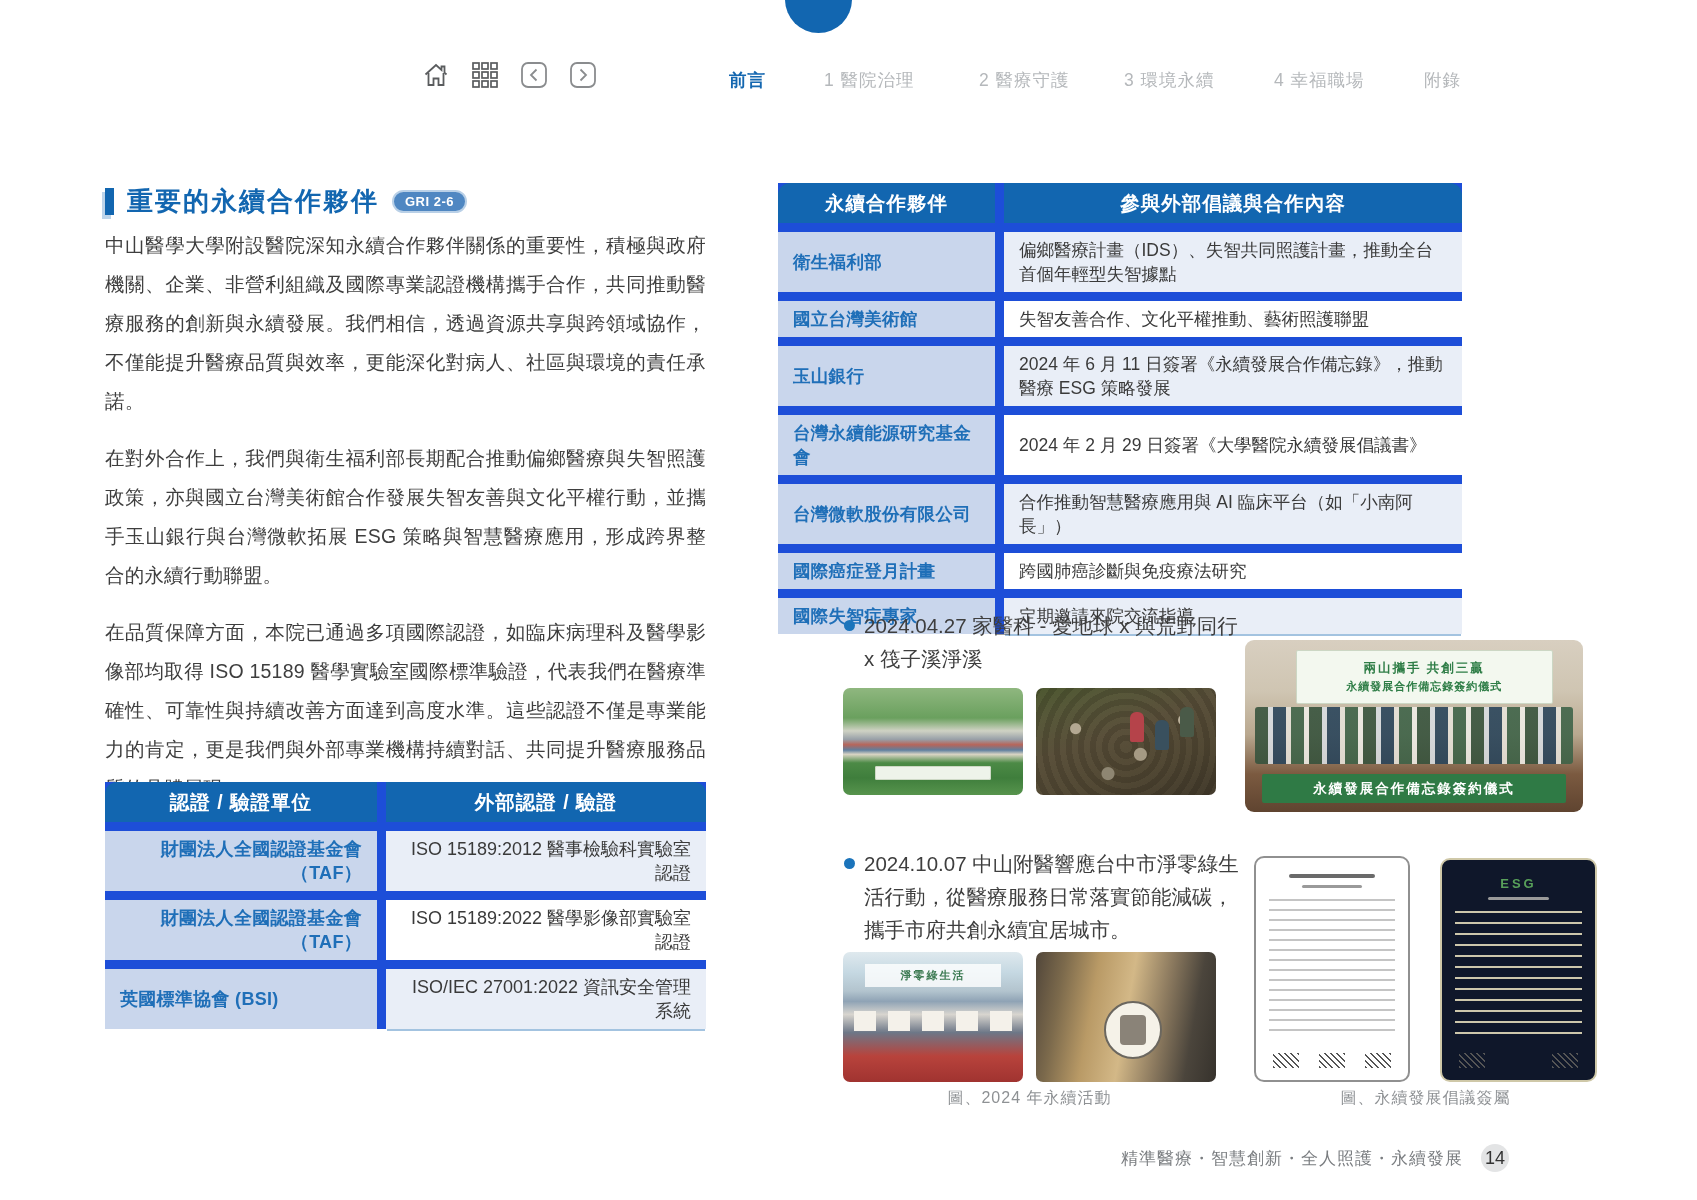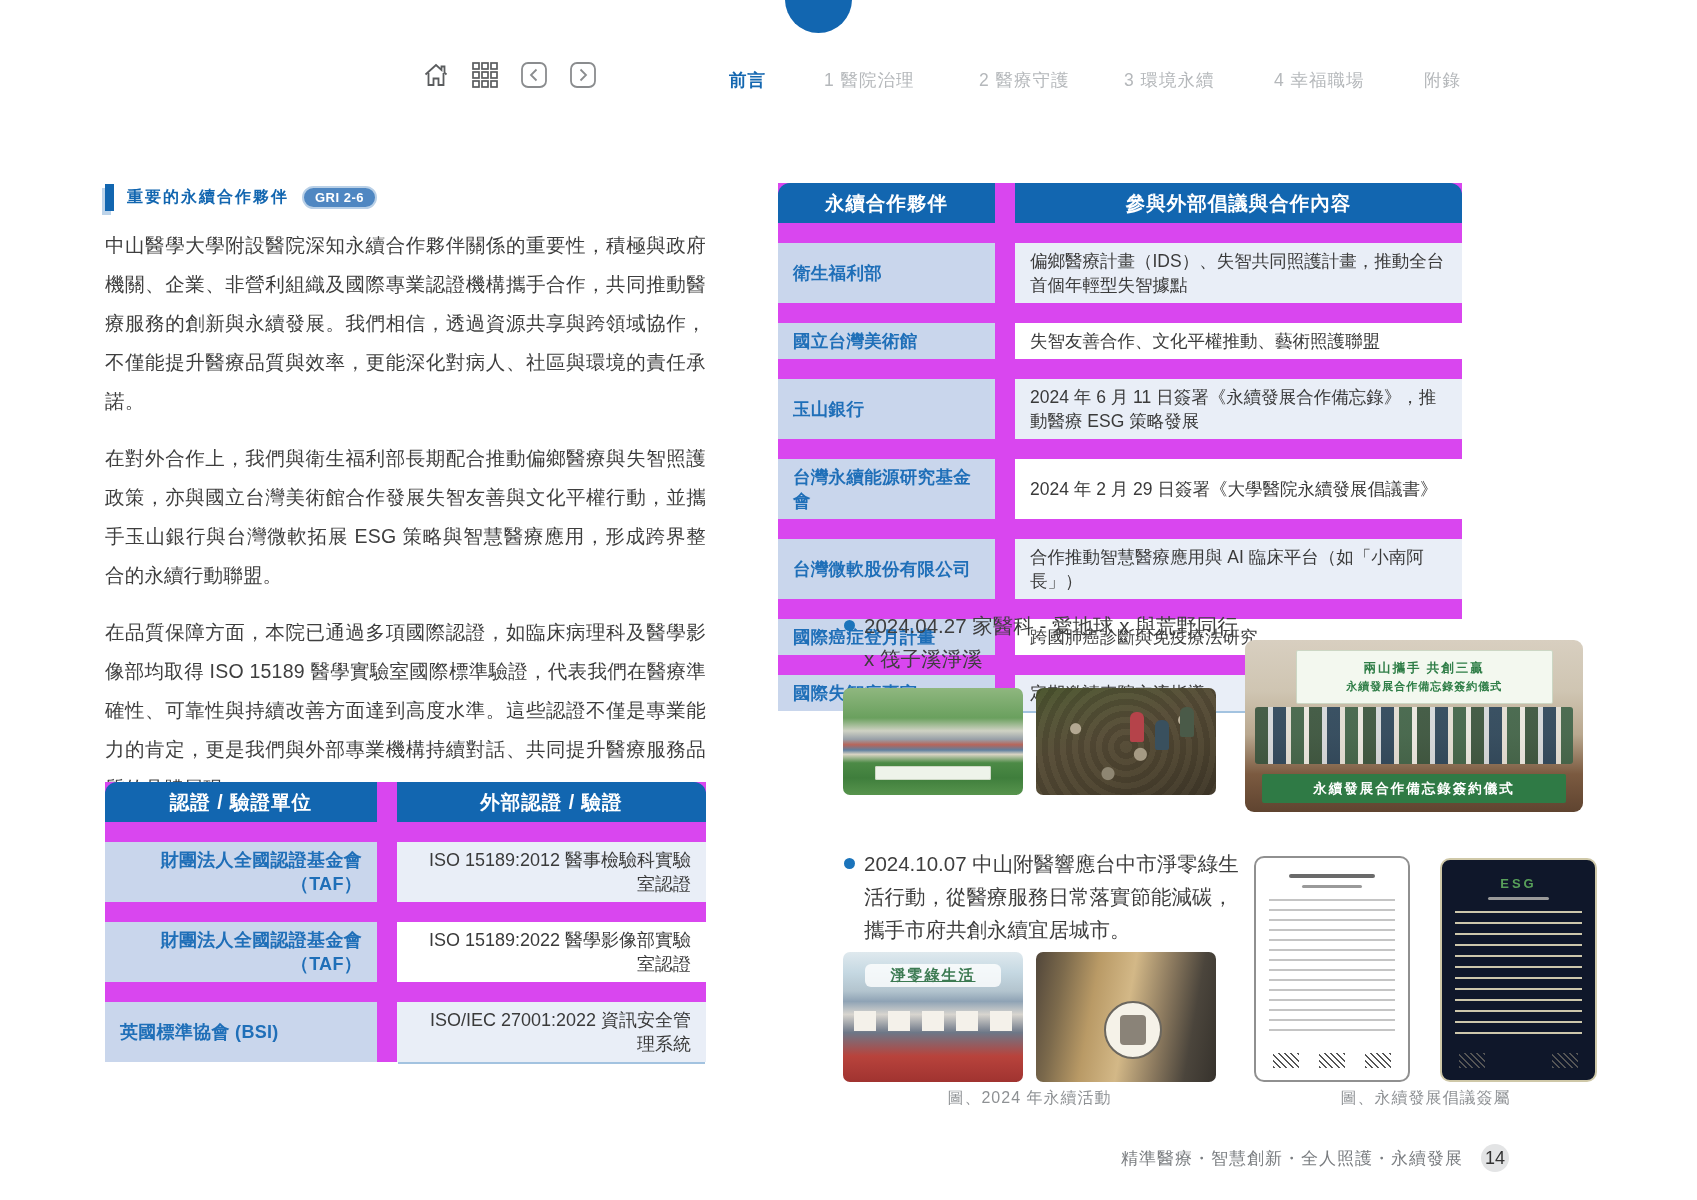--- a/index.html
+++ b/index.html
@@ -53,34 +53,34 @@
 
   
   .nav-item { position: absolute; top: 68px; font-size: 17.5px; color: #b5b8bb; letter-spacing: 1px; cursor: pointer; white-space: nowrap; }
   .nav-item.active { color: #1467b0; font-weight: bold; }
   .n0 { left: 729px; } .n1 { left: 824px; } .n2 { left: 979px; }
   .n3 { left: 1124px; } .n4 { left: 1274px; } .n5 { left: 1424px; }
 
   
   .heading { position: absolute; left: 105px; top: 184px; display: flex; align-items: center; }
   .heading-bar { width: 9px; height: 27px; background: #1266b0; box-shadow: -3px 4px 0 #bdd4ea; margin-right: 13px; flex: none; }
-  .heading-title { font-size: 16px; font-weight: bold; color: #1266b0; letter-spacing: 2px; }
+  .heading-title { font-size: 26px; font-weight: bold; color: #1266b0; letter-spacing: 2px; }
   .gri-badge {
     margin-left: 13px; background: #4f87c2; border: 2px solid #b9d0e7; border-radius: 12px;
     color: #ffffff; font-size: 13px; font-weight: bold; padding: 2px 11px; letter-spacing: 0.5px;
   }
 
   .paras { position: absolute; left: 105px; top: 226px; width: 601px; }
   .paras p {
     font-size: 19.5px; line-height: 39px; color: #3e3e3e; text-align: justify;
     letter-spacing: 0.2px; margin-bottom: 18px;
   }
 
   
-  .grid-table { position: absolute; display: grid; gap: 20px; background: #d946ef; }
+  .grid-table { position: absolute; display: grid; gap: 9px; background: #1d4ed8; }
   .cert-table { left: 105px; top: 782px; width: 601px; grid-template-columns: 272px 1fr; }
   .partner-table { left: 778px; top: 183px; width: 684px; grid-template-columns: 217px 1fr; }
 
   .grid-table .th {
     background: #1266b0; color: #ffffff; font-weight: bold; font-size: 19.5px;
     display: flex; align-items: center; justify-content: center; letter-spacing: 1px;
     height: 40px;
   }
   .grid-table .th.first { border-top-left-radius: 12px; }
   .grid-table .th.last  { border-top-right-radius: 12px; }
@@ -162,23 +162,23 @@
     background: #2f7a45; color: #ffffff; font-size: 13.5px; font-weight: bold;
     display: flex; align-items: center; justify-content: center; letter-spacing: 2px; border-radius: 2px;
   }
 
   .photo-press {
     background: linear-gradient(180deg, #dfe9ee 0%, #c5d8e2 16%, #b3c4ce 30%,
       #8fa3b5 38%, #d8d5cf 48%, #6d7787 62%, #b8433c 80%, #a03330 100%);
   }
   .photo-press .press-banner {
     position: absolute; top: 9%; left: 12%; right: 12%; height: 18%;
-    background: rgba(255,255,255,0.8); border-radius: 6px;
+    background: rgba(255,255,255,0.8); border-radius: 0;
     display: flex; align-items: center; justify-content: center;
-    color: #3c7a52; font-size: 15px; font-weight: bold; letter-spacing: 2px; text-decoration: underline;
+    color: #3c7a52; font-size: 11px; font-weight: bold; letter-spacing: 2px;
   }
   .photo-press .signs {
     position: absolute; top: 45%; left: 6%; right: 6%; height: 16%;
     background: repeating-linear-gradient(90deg, #f4f1ea 0 22px, transparent 22px 34px);
   }
   .photo-logoboard {
     background: linear-gradient(100deg, #51463a 0%, #7c6a4c 15%, #b99a66 32%,
       #d3b887 50%, #8c7a5f 68%, #4b453c 84%, #36322c 100%);
   }
   .photo-logoboard .board {

